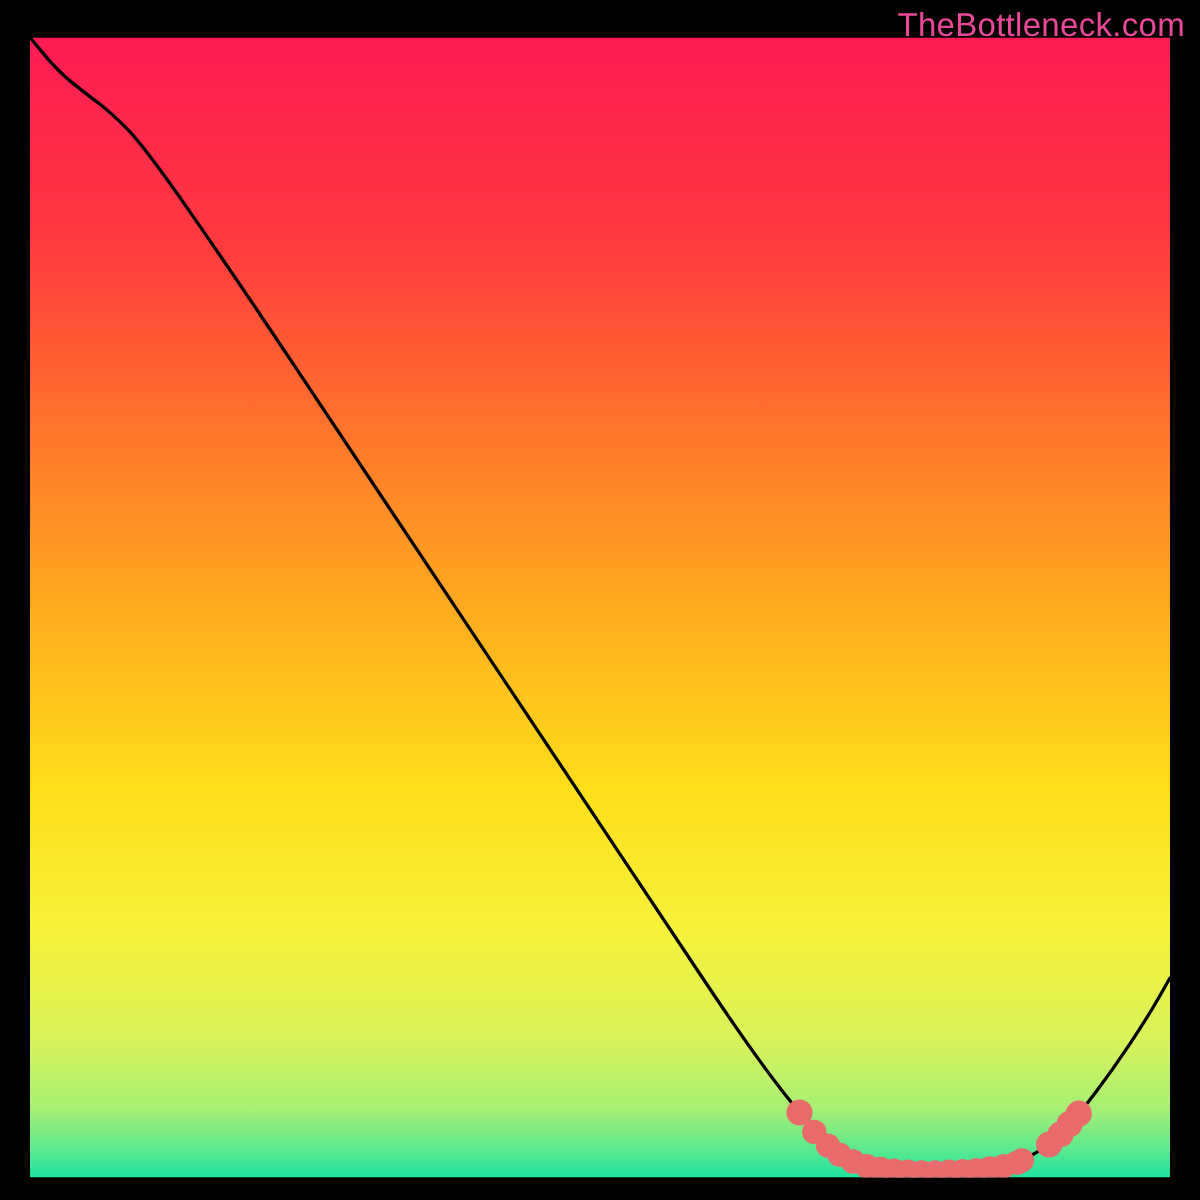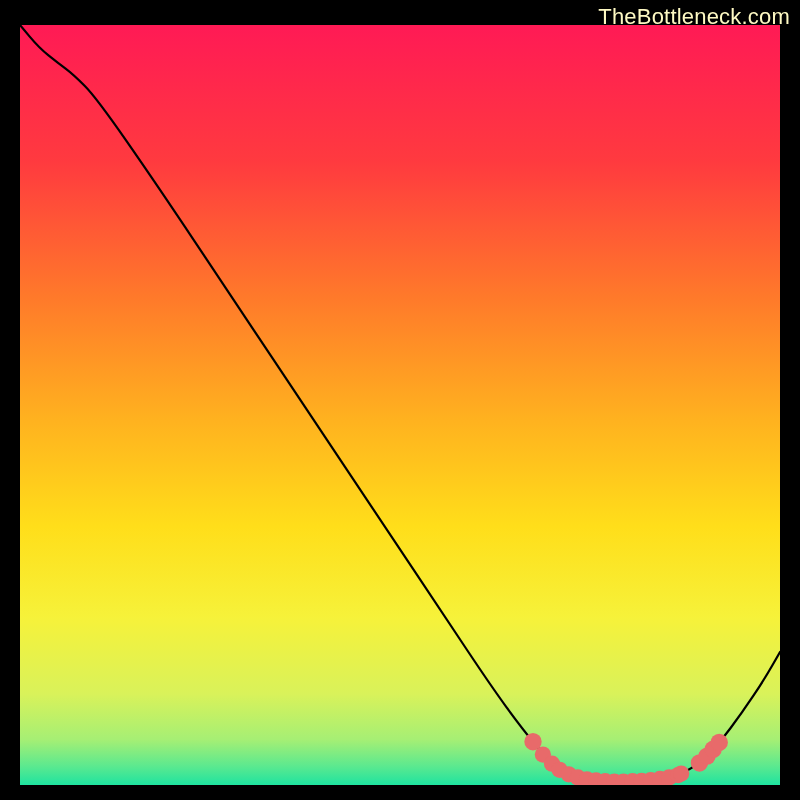--- a/index.html
+++ b/index.html
@@ -9,21 +9,21 @@
     width: 800px;
     height: 800px;
     background: #000;
   }
   .attribution {
     position: absolute;
     top: 4px;
     right: 10px;
     font-family: Arial, Helvetica, sans-serif;
     font-size: 22px;
-    color: #fef9c3;
+    color: #ec4899;
     letter-spacing: 0.2px;
     z-index: 10;
   }
   .plot-outer {
     position: absolute;
     left: 20px;
     top: 25px;
     width: 760px;
     height: 760px;
     background: #000;

